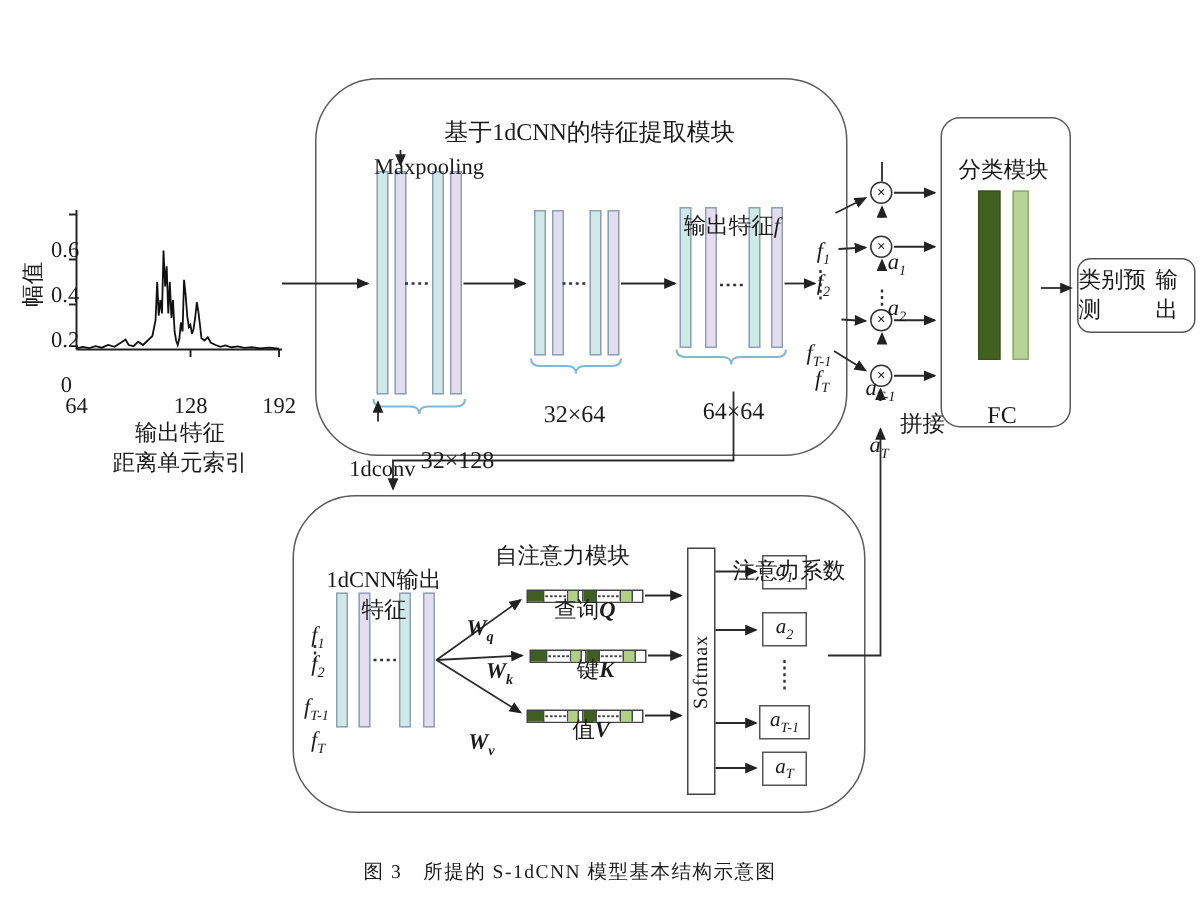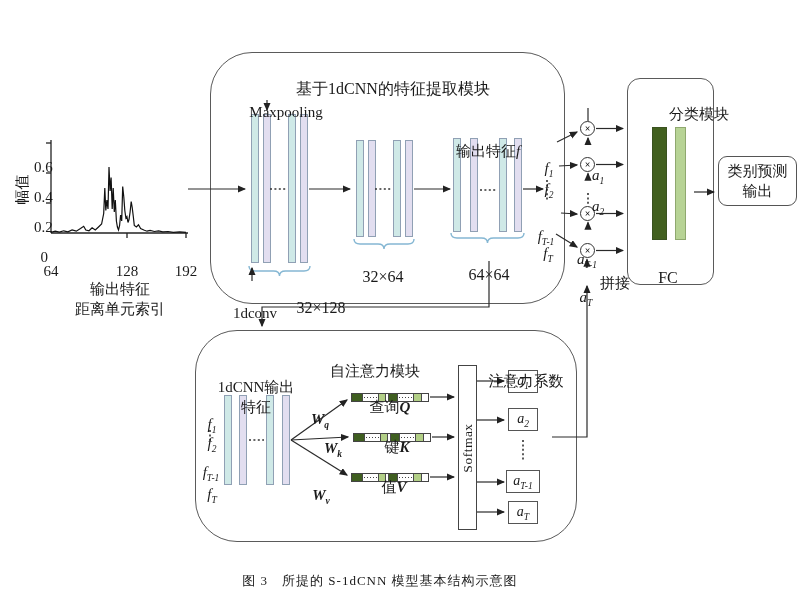--- a/index.html
+++ b/index.html
@@ -32,22 +32,22 @@
   .seg{height:100%;box-sizing:border-box;border-right:1px solid #4a4a4a;}
   .seg:last-child{border-right:none;}
   .seg-g{background:var(--qkvd);}
   .seg-l{background:var(--qkvl);}
   .seg-w{background:#fff;}
   .seg-o{background-color:#fff;background-image:radial-gradient(circle,#444 .7px,transparent .95px);
     background-size:3px 9px;background-position:0 center;}
   .softbox{position:absolute;left:458px;top:365px;width:17px;height:163px;border:1.1px solid #444;
     background:#fff;display:flex;align-items:center;justify-content:center;z-index:2;}
   .softbox span{transform:rotate(-90deg);font-size:13.5px;letter-spacing:.5px;}
-  .outbox{position:absolute;left:718px;top:156px;width:77px;height:48px;border:1.5px solid #555;
-    border-radius:9px;display:flex;flex-direction:column;align-items:center;justify-content:center;
+  .outbox{position:absolute;left:718px;top:172px;width:77px;height:48px;border:1.5px solid #555;
+    border-radius:9px;display:flex;flex-direction:row;align-items:center;justify-content:center;
     font-size:15px;line-height:1.35;z-index:2;background:#fff;}
   .vlabel{position:absolute;transform:rotate(-90deg);transform-origin:center;font-size:15px;z-index:6;}
 </style>
 </head>
 <body>
 
 <div id="canvas">
 
   <div class="module" style="left:210px;top:52px;width:353px;height:250px;"></div>
   <div class="module" style="left:195px;top:330px;width:380px;height:210px;"></div>
@@ -65,21 +65,21 @@
   <div class="lbl cn" style="left:120px;top:278px;">距离单元索引</div>
 
   <div class="lbl cn16" style="left:393px;top:57px;">基于1dCNN的特征提取模块</div>
   <div class="lbl cn" style="left:286px;top:81px;">Maxpooling</div>
   <div class="lbl cn" style="left:255px;top:282px;">1dconv</div>
 
   <div class="vbar cyanb" style="left:251px;top:114px;height:149px;"></div>
   <div class="vbar lavb" style="left:263px;top:114px;height:149px;"></div>
   <div class="vbar cyanb" style="left:288px;top:114px;height:149px;"></div>
   <div class="vbar lavb" style="left:300px;top:114px;height:149px;"></div>
-  <div class="lbl cn16" style="left:321px;top:276px;">32×128</div>
+  <div class="lbl cn16" style="left:305px;top:276px;">32×128</div>
 
   <div class="vbar cyanb" style="left:356px;top:140px;height:97px;"></div>
   <div class="vbar lavb" style="left:368px;top:140px;height:97px;"></div>
   <div class="vbar cyanb" style="left:393px;top:140px;height:97px;"></div>
   <div class="vbar lavb" style="left:405px;top:140px;height:97px;"></div>
   <div class="lbl cn16" style="left:383px;top:245px;">32×64</div>
 
   <div class="lbl cn" style="left:488px;top:120px;"><span>输出特征</span><span class="math">f</span></div>
   <div class="vbar cyanb" style="left:453px;top:138px;height:94px;"></div>
   <div class="vbar lavb" style="left:470px;top:138px;height:94px;"></div>
@@ -104,21 +104,21 @@
   <div class="xcircle" style="left:580px;top:243px;">
       <span>×</span>
     </div>
 
   <div class="lbl math cn" style="left:598px;top:144px;"><span>a</span><sub>1</sub></div>
   <div class="lbl math cn" style="left:598px;top:175px;"><span>a</span><sub>2</sub></div>
   <div class="lbl math cn" style="left:587px;top:228px;"><span>a</span><sub>T-1</sub></div>
   <div class="lbl math cn" style="left:586px;top:266px;"><span>a</span><sub>T</sub></div>
   <div class="lbl cn" style="left:615px;top:252px;">拼接</div>
 
-  <div class="lbl cn" style="left:699px;top:83px;text-align:center;">分类模块</div>
+  <div class="lbl cn" style="left:669px;top:83px;text-align:center;">分类模块</div>
   <div class="fcbar" style="left:652px;top:127px;width:15px;height:113px;background:var(--fcd);border:1px solid #3a5220;"></div>
   <div class="fcbar" style="left:675px;top:127px;width:11px;height:113px;background:var(--fcl);border:1px solid #8fa86f;"></div>
   <div class="lbl cn16" style="left:668px;top:246px;">FC</div>
 
   <div class="outbox">
     <span>类别预测</span>
     <span>输出</span>
   </div>
 
   <div class="lbl cn" style="left:375px;top:340px;">自注意力模块</div>

